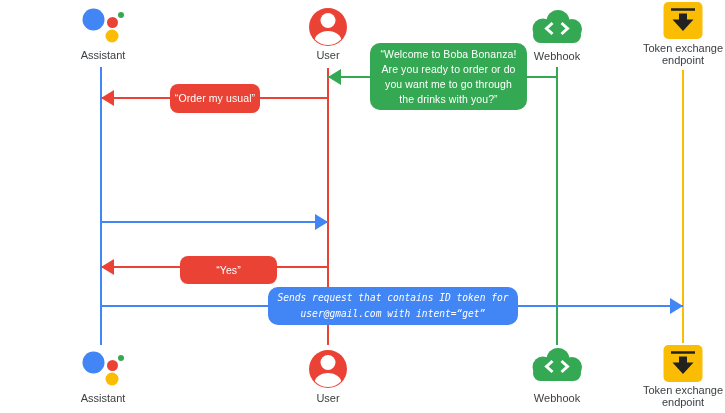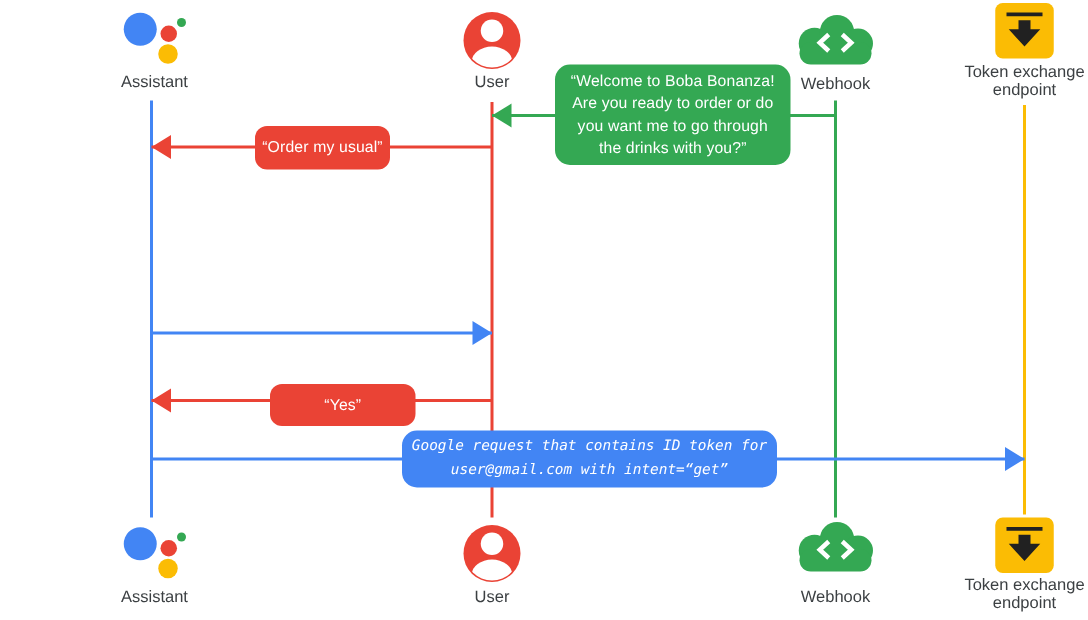--- a/index.html
+++ b/index.html
@@ -103,21 +103,21 @@
 Are you ready to order or do
 you want me to go through
 the drinks with you?”</div>
 
   <div class="msg box-red sans" style="left:170px;top:84px;width:90px;height:29px;">“Order my usual”</div>
 
 
 
   <div class="msg box-red sans" style="left:180px;top:256px;width:97px;height:28px;">“Yes”</div>
 
-  <div class="msg box-blue mono" style="left:268px;top:287px;width:250px;height:38px;">Google request that contains ID token for
+  <div class="msg box-blue mono" style="left:268px;top:287px;width:250px;height:38px;">Sends request that contains ID token for
 user@gmail.com with intent=“get”</div>
 
   <svg class="icon" style="left:78px;top:2px;" width="48" height="44">
       <use href="#sym-assistant"></use>
     </svg>
   <div class="actor-label" style="left:63px;top:49px;width:80px;">Assistant</div>
 
   <svg class="icon" style="left:308px;top:7px;" width="40" height="40">
       <use href="#sym-user"></use>
     </svg>

